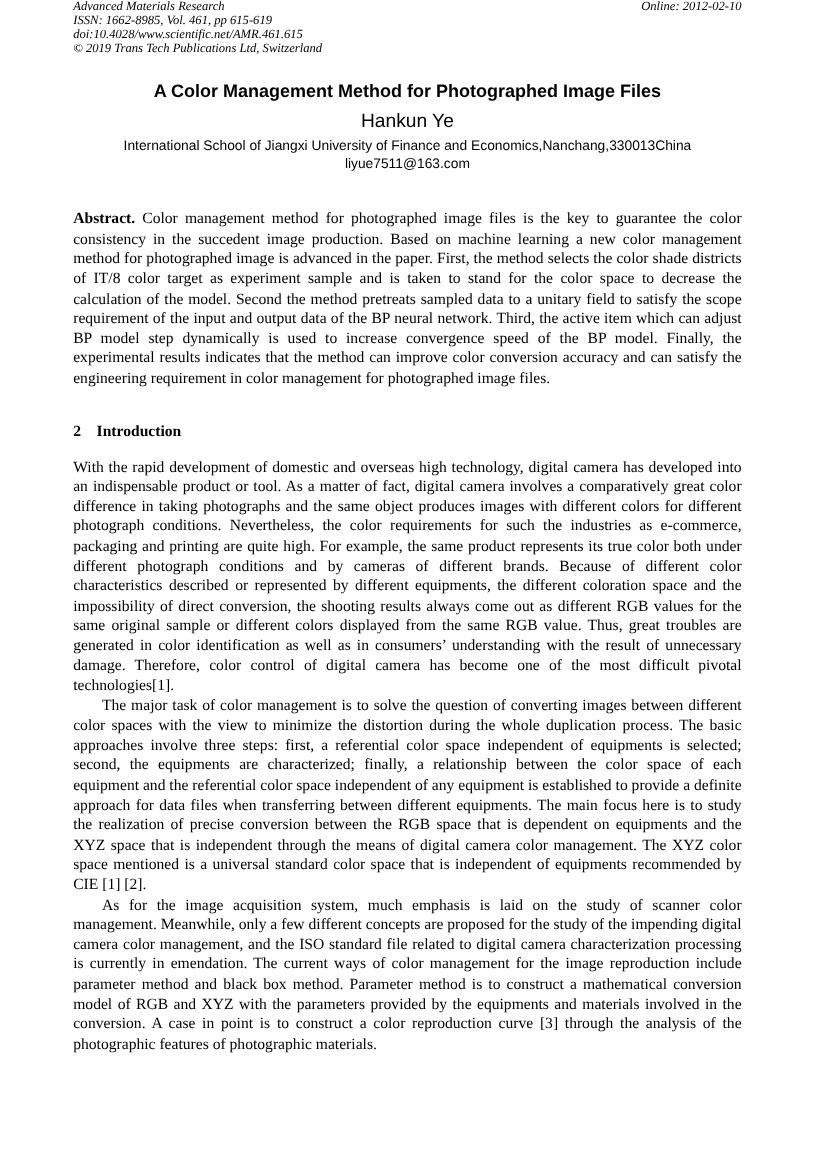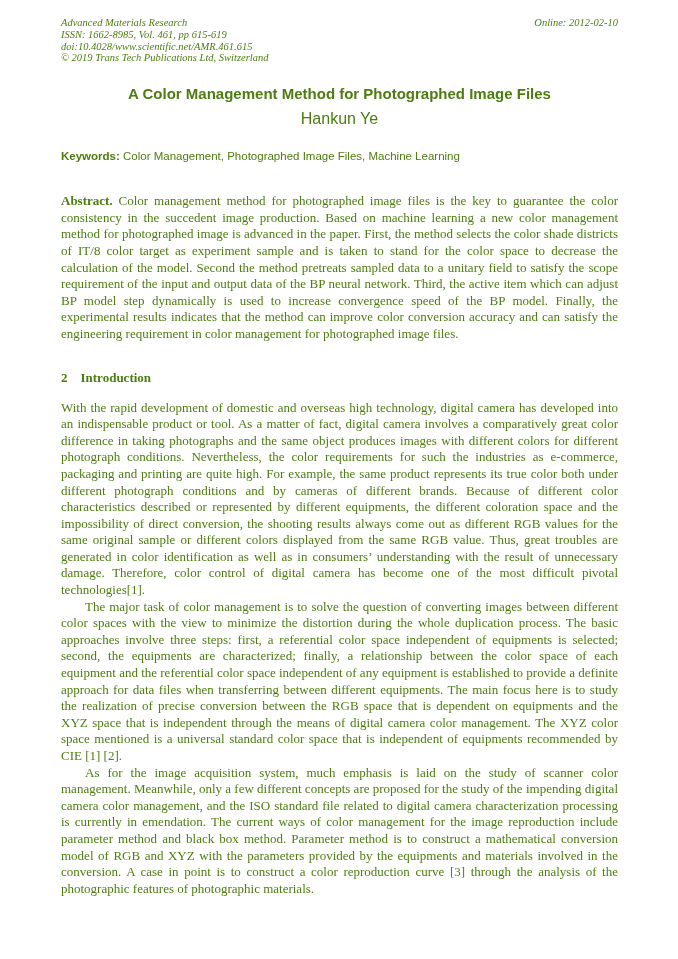--- a/index.html
+++ b/index.html
@@ -3,22 +3,22 @@
 <meta charset="utf-8">
 <style>
   * { margin: 0; padding: 0; box-sizing: border-box; }
   html, body { background: #ffffff; }
   .page {
     position: relative;
     width: 678px;
     height: 959px;
     margin: 0 auto;
     background: #ffffff;
-    color: #4d7c0f;
-    padding: 17px 60px 20px 61px;
+    color: #000000;
+    padding: 0 60px 20px 61px;
     font-family: "Liberation Serif", serif;
     overflow: hidden;
   }
   
   .header {
     display: flex;
     justify-content: space-between;
     align-items: flex-start;
     font-style: italic;
     font-size: 10.5px;
@@ -96,24 +96,25 @@
       <div>doi:10.4028/www.scientific.net/AMR.461.615</div>
       <div>© 2019 Trans Tech Publications Ltd, Switzerland</div>
     </div>
     <div class="header-right">Online: 2012-02-10</div>
   </div>
 
   <h1 class="title">A Color Management Method for Photographed Image Files</h1>
 
   <div class="author">Hankun Ye</div>
 
+  <div class="affiliation-block">
+    <div>International School of Jiangxi University of Finance and Economics,Nanchang,330013China</div>
+    <div>liyue7511@163.com</div>
+  </div>
 
-  <div class="keywords">
-    <span class="kw-label">Keywords:</span><span> Color Management, Photographed Image Files, Machine Learning</span>
-  </div>
 
   <div class="abstract">
     <span class="abs-label">Abstract.</span><span> Color management method for photographed image files is the key to guarantee the color consistency in the succedent image production. Based on machine learning a new color management method for photographed image is advanced in the paper. First, the method selects the color shade districts of IT/8 color target as experiment sample and is taken to stand for the color space to decrease the calculation of the model. Second the method pretreats sampled data to a unitary field to satisfy the scope requirement of the input and output data of the BP neural network. Third, the active item which can adjust BP model step dynamically is used to increase convergence speed of the BP model. Finally, the experimental results indicates that the method can improve color conversion accuracy and can satisfy the engineering requirement in color management for photographed image files.</span>
   </div>
 
   <h2 class="section-heading">2    Introduction</h2>
 
   <div class="body-text">
     <p>With the rapid development of domestic and overseas high technology, digital camera has developed into an indispensable product or tool. As a matter of fact, digital camera involves a comparatively great color difference in taking photographs and the same object produces images with different colors for different photograph conditions. Nevertheless, the color requirements for such the industries as e-commerce, packaging and printing are quite high. For example, the same product represents its true color both under different photograph conditions and by cameras of different brands. Because of different color characteristics described or represented by different equipments, the different coloration space and the impossibility of direct conversion, the shooting results always come out as different RGB values for the same original sample or different colors displayed from the same RGB value. Thus, great troubles are generated in color identification as well as in consumers’ understanding with the result of unnecessary damage. Therefore, color control of digital camera has become one of the most difficult pivotal technologies[1].</p>
     <p class="indent">The major task of color management is to solve the question of converting images between different color spaces with the view to minimize the distortion during the whole duplication process. The basic approaches involve three steps: first, a referential color space independent of equipments is selected; second, the equipments are characterized; finally, a relationship between the color space of each equipment and the referential color space independent of any equipment is established to provide a definite approach for data files when transferring between different equipments. The main focus here is to study the realization of precise conversion between the RGB space that is dependent on equipments and the XYZ space that is independent through the means of digital camera color management. The XYZ color space mentioned is a universal standard color space that is independent of equipments recommended by CIE [1] [2].</p>

